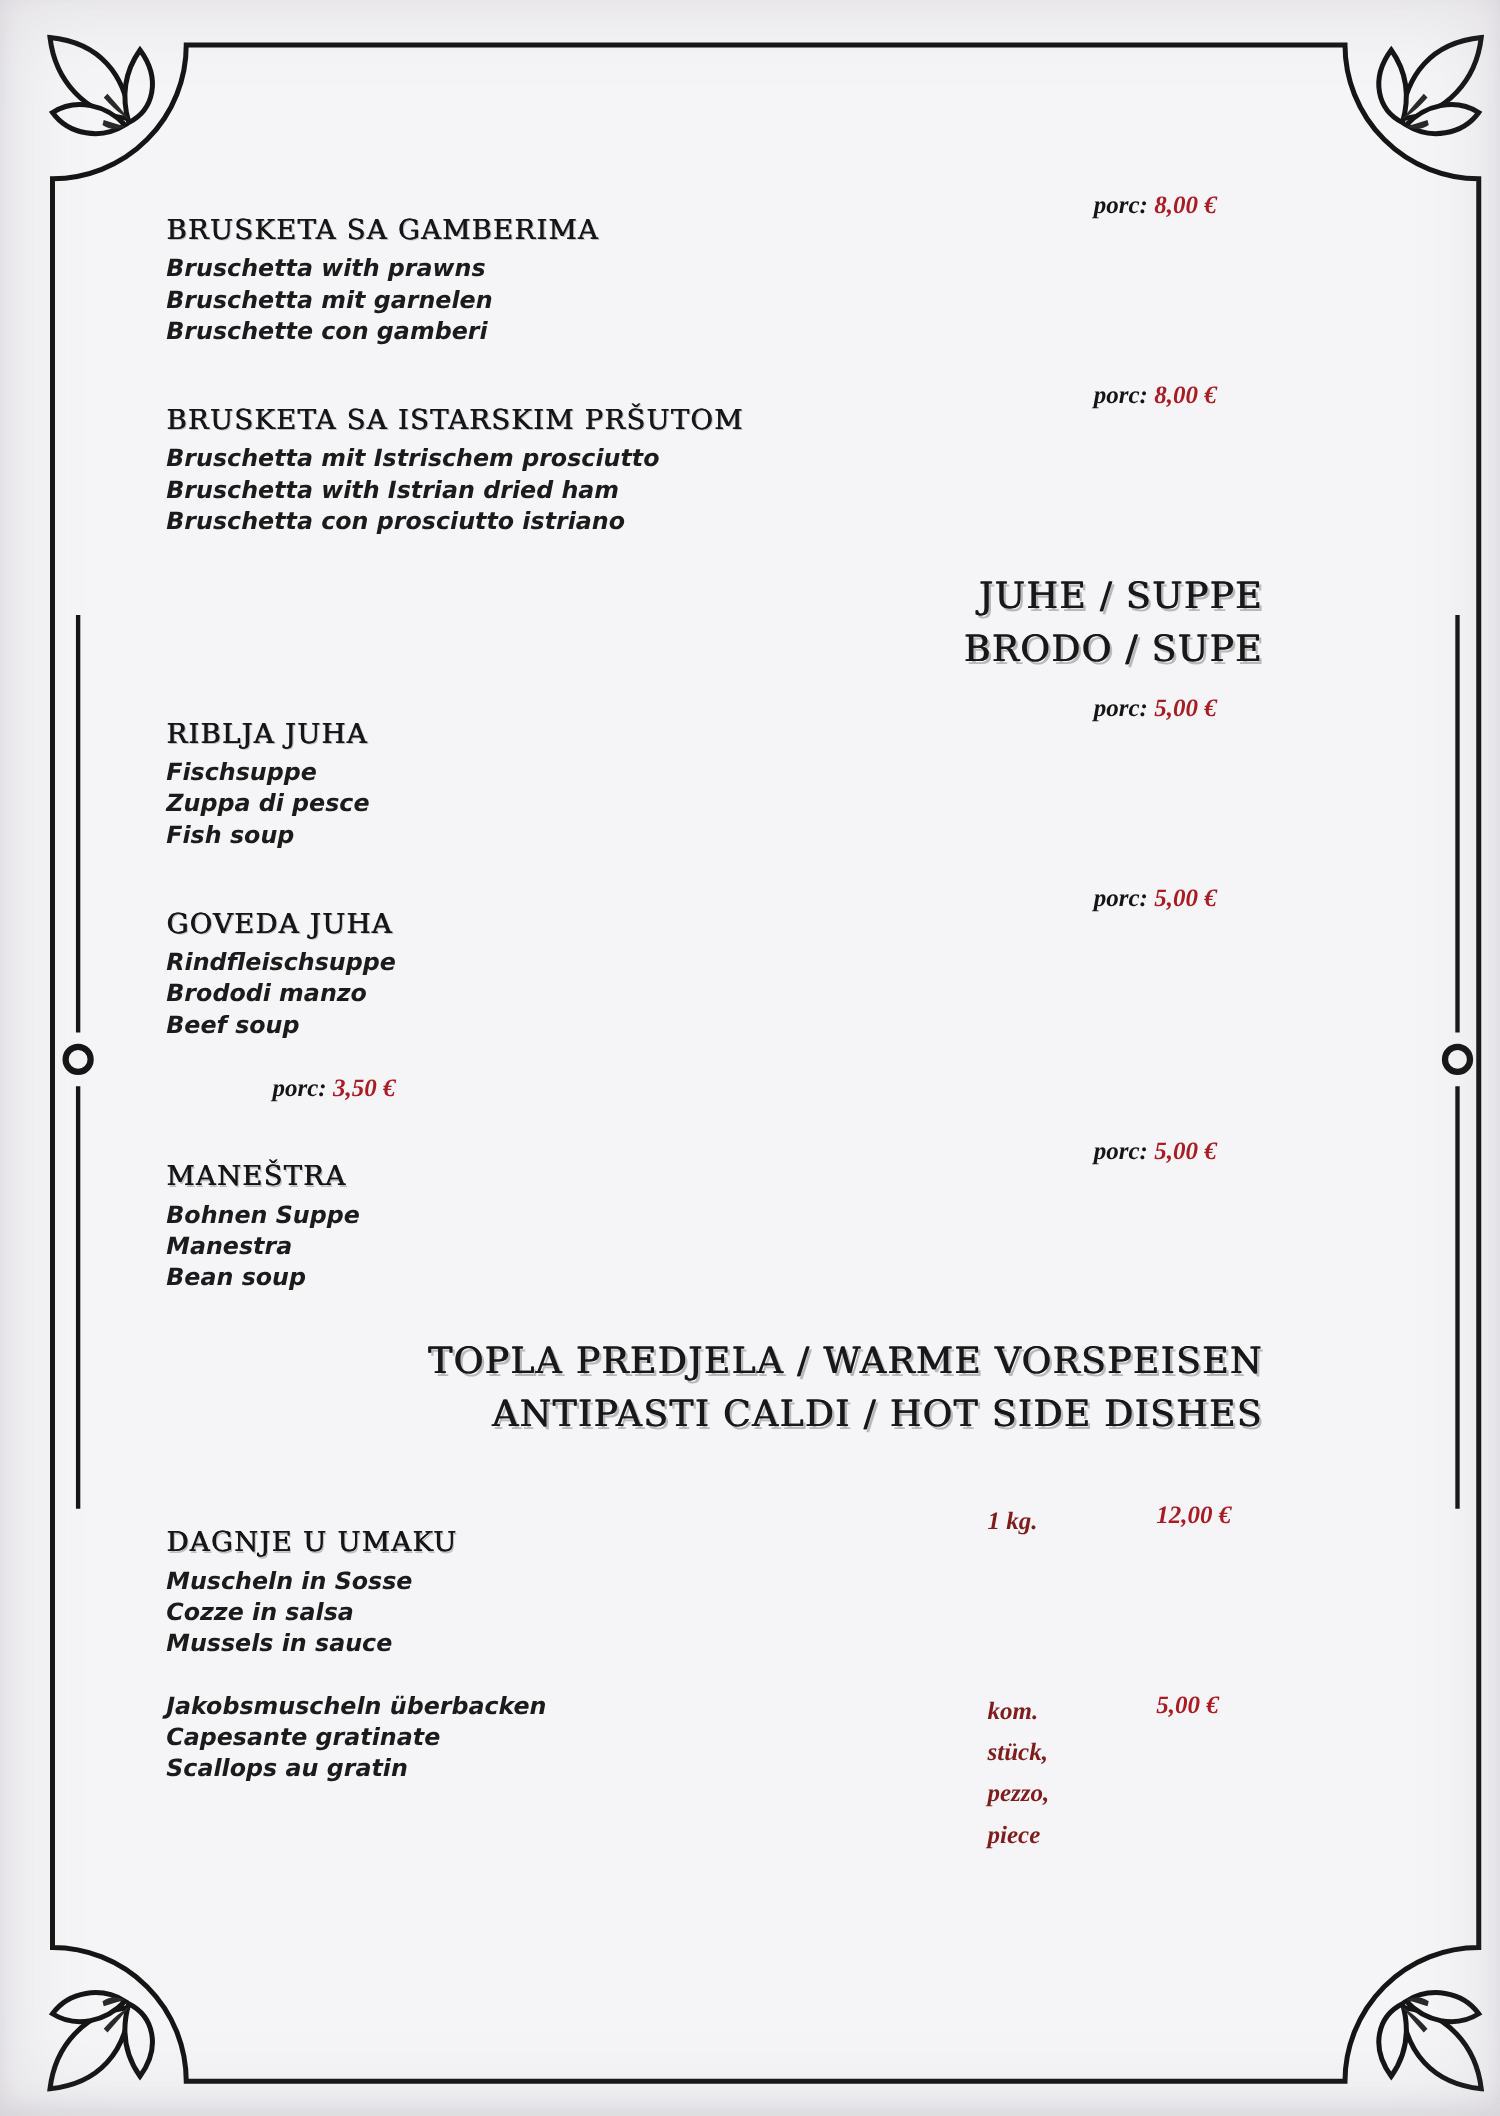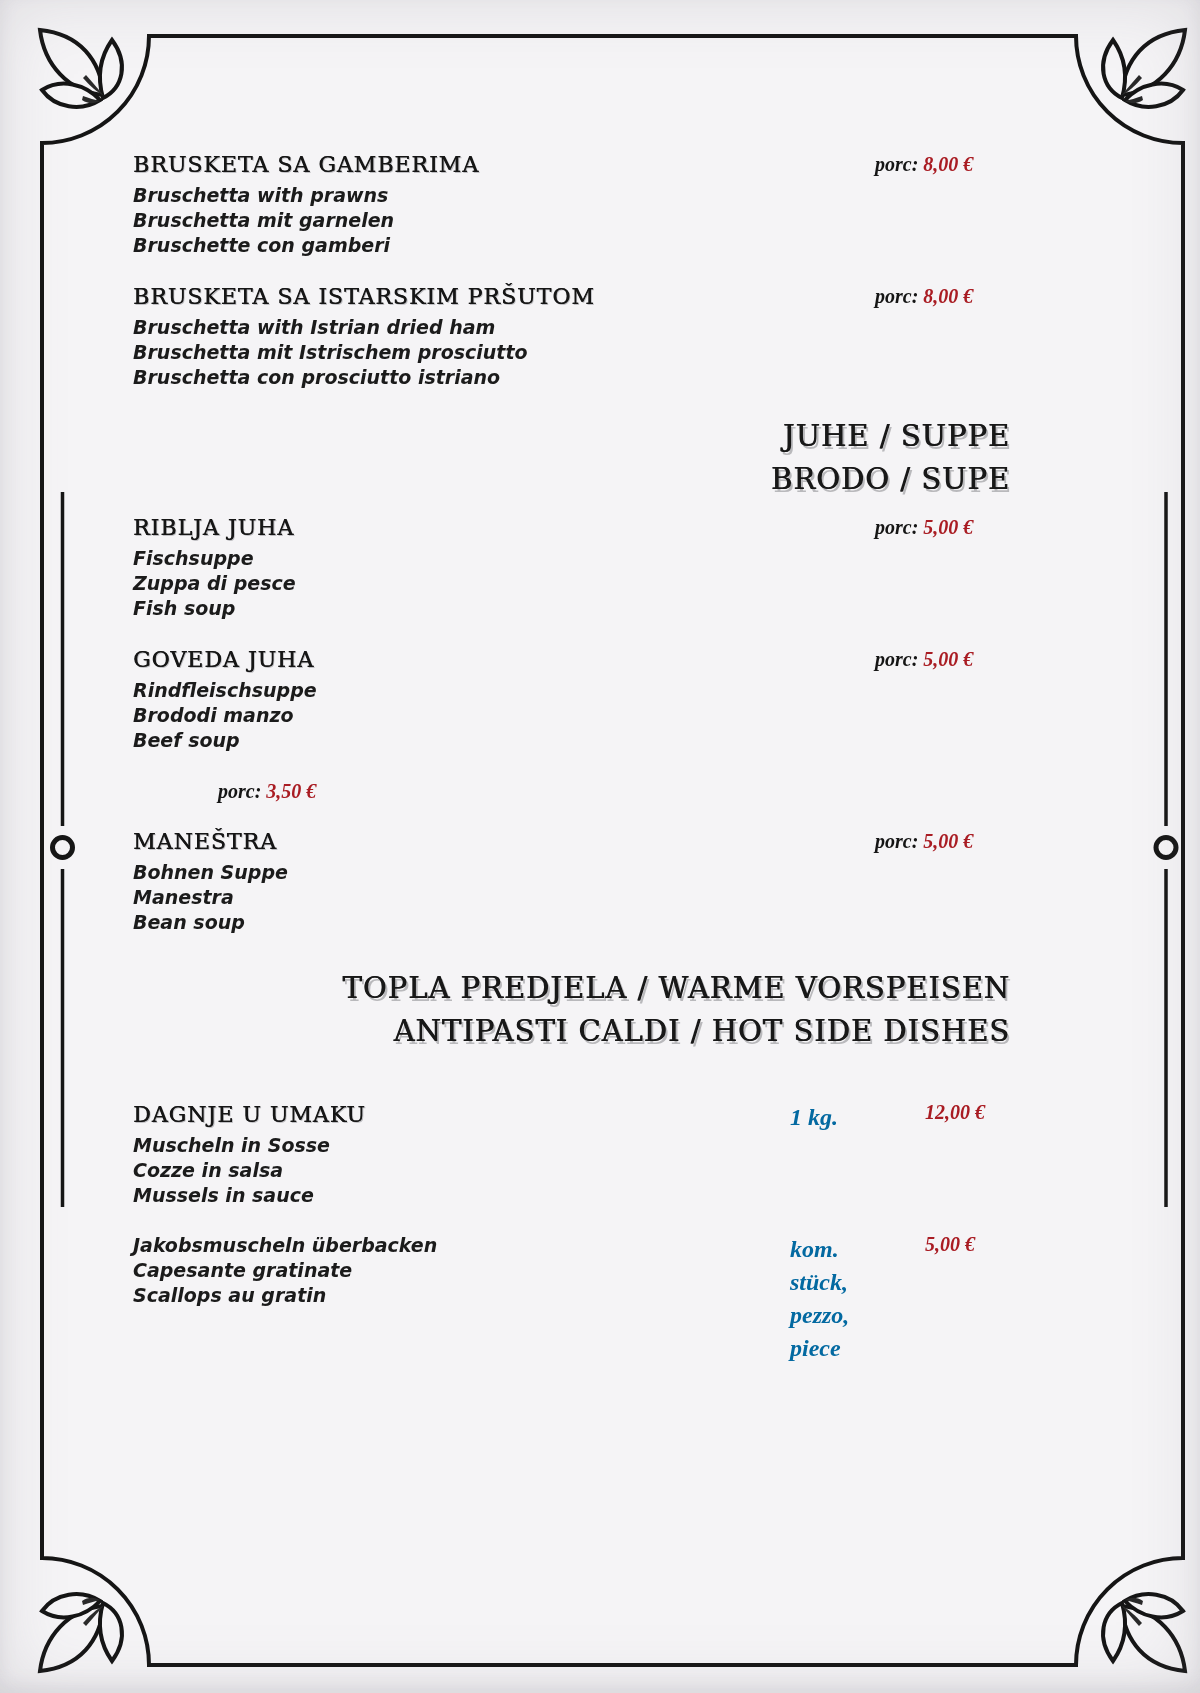--- a/index.html
+++ b/index.html
@@ -42,31 +42,32 @@
 
   .item-title{
     font-family:"DejaVu Serif", serif;
     font-size:22px;
     letter-spacing:1px;
     line-height:28px;
     margin-bottom:4px;
     color:#161616;
     text-shadow:0.5px 0 currentColor, 1.3px 1.3px 0 rgba(125,125,130,.45);
     white-space:nowrap;
+    margin-top:20px;
   }
   .item-sub{
     font-style:italic;font-weight:bold;
     font-size:19px;line-height:25px;
     color:#1b1b1b;
     white-space:nowrap;
   }
   .porc-wrap{margin-left:85px;padding-top:2px;white-space:nowrap;
     font-style:italic;font-weight:bold;font-size:20px;}
   .unit-col{width:135px;flex-shrink:0;
-    font-style:italic;font-weight:bold;font-size:24px;line-height:33px;color:#0369a1;}
+    font-style:italic;font-weight:bold;font-size:20px;line-height:33px;color:#7f1d1d;}
   .price{color:var(--price-red,#a91c23);font-style:italic;font-weight:bold;font-size:20px;}
   .portion-label{color:#151515;}
 </style>
 </head>
 <body>
 
 <svg class="frame-svg" width="1200" height="1693" viewBox="0 0 1200 1693">
 
   <path d="M 149,36 L 1076,36 A 107,107 0 0 0 1183,143 L 1183,1558 A 107,107 0 0 0 1076,1665 L 149,1665 A 107,107 0 0 0 42,1558 L 42,143 A 107,107 0 0 0 149,36 Z" fill="none" stroke="#151515" stroke-width="4"></path>
 
@@ -105,22 +106,22 @@
         <div class="item-sub">Bruschetta mit garnelen</div>
         <div class="item-sub">Bruschette con gamberi</div>
       </div>
       <div class="col-right">
         <div class="porc-wrap"><span class="portion-label">porc:</span> <span class="price">8,00 €</span></div>
       </div>
     </div>
     <div class="menu-item">
       <div class="col-left">
         <div class="item-title">BRUSKETA SA ISTARSKIM PRŠUTOM</div>
+        <div class="item-sub">Bruschetta mit Istrischem prosciutto</div>
         <div class="item-sub">Bruschetta with Istrian dried ham</div>
-        <div class="item-sub">Bruschetta mit Istrischem prosciutto</div>
         <div class="item-sub">Bruschetta con prosciutto istriano</div>
       </div>
       <div class="col-right">
         <div class="porc-wrap"><span class="portion-label">porc:</span> <span class="price">8,00 €</span></div>
       </div>
     </div>
     <div class="section-header hdr-1">
       <div class="hline">JUHE / SUPPE</div>
       <div class="hline">BRODO / SUPE</div>
     </div>

